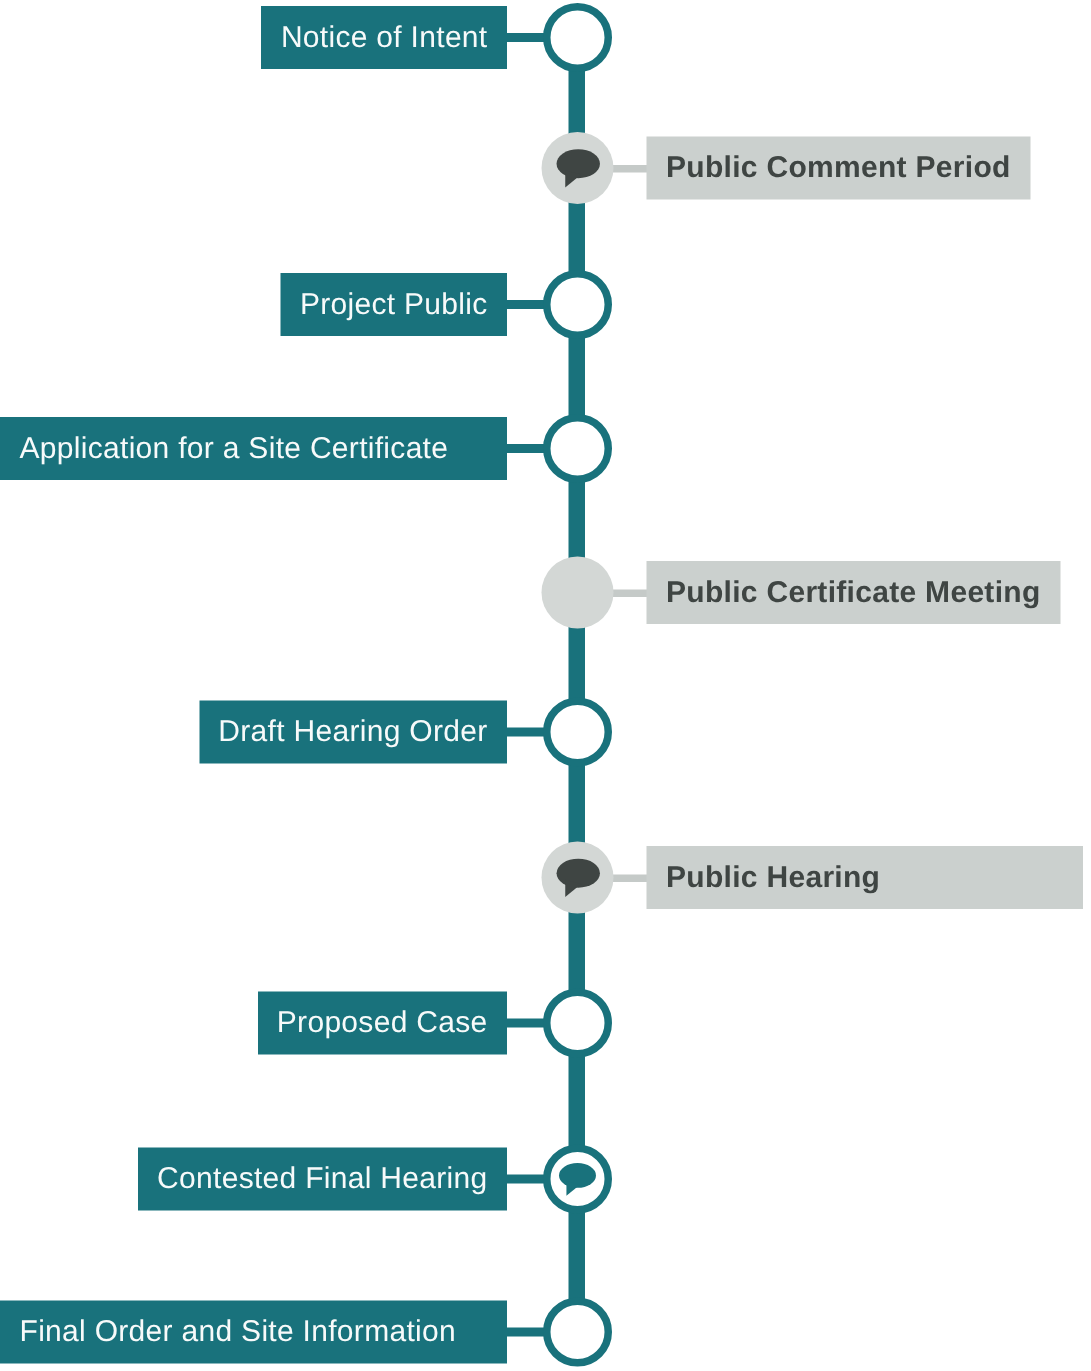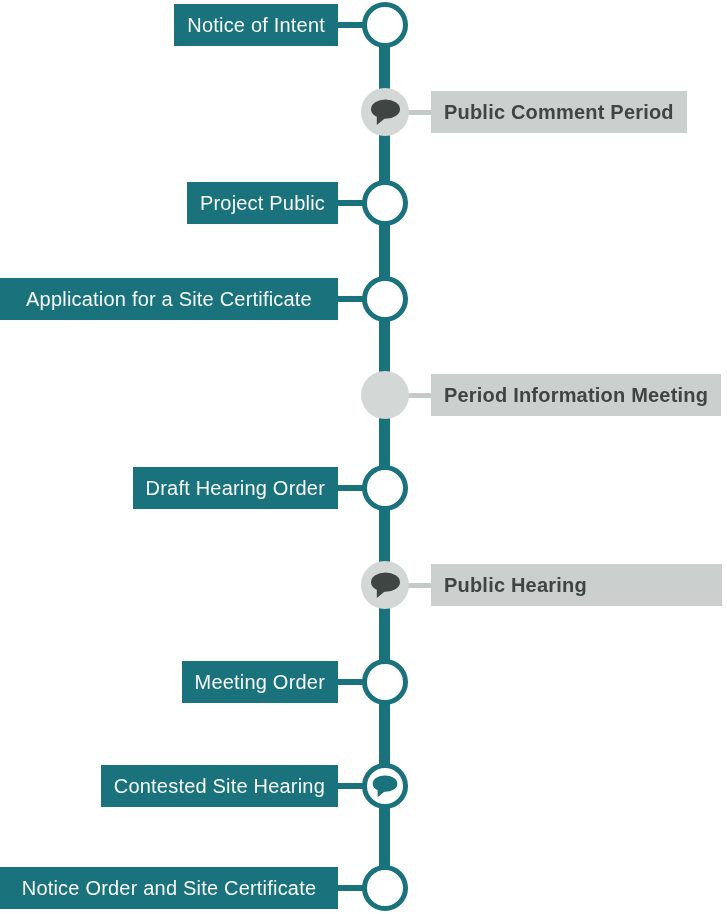--- a/index.html
+++ b/index.html
@@ -16,21 +16,21 @@
   
   .s1{--cy:25px}  .s2{--cy:112px} .s3{--cy:203px} .s4{--cy:299px} .s5{--cy:395px}
   .s6{--cy:488px} .s7{--cy:585px} .s8{--cy:682px} .s9{--cy:786px} .s10{--cy:888px}
 
   .label {
     position:absolute; height:42px; line-height:42px; top:calc(var(--cy) - 21px);
     font-size:20px; letter-spacing:0.2px; white-space:nowrap; padding:0 13px; z-index:2;
   }
   .label.left  { right:389px; background:var(--teal); color:#f7fafa; }
   .label.right { left:431px;  background:var(--graybox); color:var(--dark);font-weight:bold; }
-  .label.bleed-left  { left:0; text-align:center; }
+  .label.bleed-left  { left:0; }
   .label.bleed-right { right:5px; }
 
   .conn { position:absolute; z-index:1; }
   .conn.left  { right:359px; width:34px; height:6px; top:calc(var(--cy) - 3px); background:var(--teal); }
   .conn.right { left:403px;  width:30px; height:5px; top:calc(var(--cy) - 2px); background:var(--grayconn); }
 
   .node {
     position:absolute; box-sizing:border-box; border-radius:50%;
     display:flex; align-items:center; justify-content:center; z-index:3;
   }
@@ -72,21 +72,21 @@
   </div>
 
   <div class="s4">
     <div class="label left bleed-left">Application for a Site Certificate</div>
     <div class="conn left"></div>
     <div class="node ring"></div>
   </div>
 
   <div class="s5">
     <div class="conn right"></div>
-    <div class="label right">Period Information Meeting</div>
+    <div class="label right">Public Certificate Meeting</div>
     <div class="node gray"></div>
   </div>
 
   <div class="s6">
     <div class="label left">Draft Hearing Order</div>
     <div class="conn left"></div>
     <div class="node ring"></div>
   </div>
 
   <div class="s7">
@@ -94,34 +94,34 @@
     <div class="label right bleed-right">Public Hearing</div>
     <div class="node gray">
       <svg class="bubble dark" width="33" height="27" viewBox="0 0 34 28">
         <ellipse cx="17" cy="10.5" rx="15" ry="10"></ellipse>
         <path d="M8 15 L8 27 L19 18 Z"></path>
       </svg>
     </div>
   </div>
 
   <div class="s8">
-    <div class="label left">Meeting Order</div>
+    <div class="label left">Proposed Case</div>
     <div class="conn left"></div>
     <div class="node ring"></div>
   </div>
 
   <div class="s9">
-    <div class="label left">Contested Site Hearing</div>
+    <div class="label left">Contested Final Hearing</div>
     <div class="conn left"></div>
     <div class="node ring">
       <svg class="bubble tealf" width="28" height="23" viewBox="0 0 34 28">
         <ellipse cx="17" cy="10.5" rx="15" ry="10"></ellipse>
         <path d="M8 15 L8 27 L19 18 Z"></path>
       </svg>
     </div>
   </div>
 
   <div class="s10">
-    <div class="label left bleed-left">Notice Order and Site Certificate</div>
+    <div class="label left bleed-left">Final Order and Site Information</div>
     <div class="conn left"></div>
     <div class="node ring"></div>
   </div>
 </div>
 
 </body></html>

